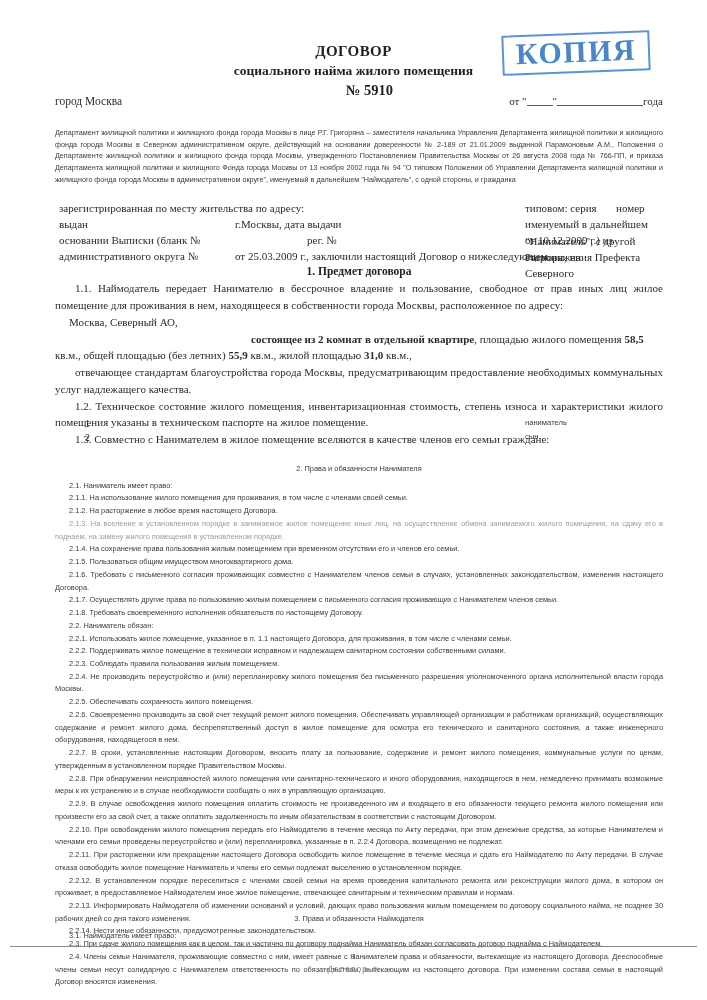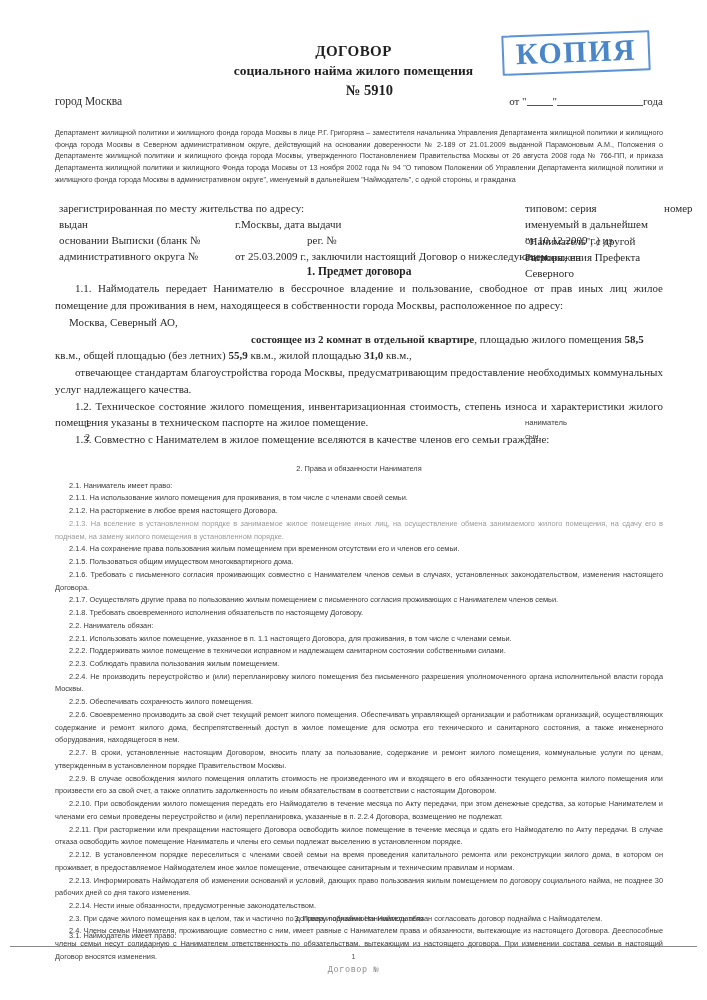--- a/index.html
+++ b/index.html
@@ -133,21 +133,21 @@
     width: 608px;
     font-size: 11px;
     line-height: 1.52;
     color: #2b2b2b;
   }
   .reg-line { position: relative; height: 16px; }
   .rl-left { position: absolute; left: 4px; top: 0; }
   .rl-mid  { position: absolute; left: 252px; top: 0; }
   .rl-mid2 { position: absolute; left: 180px; top: 0; }
   .rl-pass { position: absolute; left: 470px; top: 0; }
-  .rl-num  { position: absolute; left: 609px; top: 0; }
+  .rl-num  { position: absolute; left: 561px; top: 0; }
 
   
   .sec-head {
     text-align: center;
     font-size: 11.5px;
     font-weight: bold;
     color: #1f1f1f;
   }
 
   
@@ -334,20 +334,21 @@
     <p>2.1.7. Осуществлять другие права по пользованию жилым помещением с письменного согласия проживающих с Нанимателем членов семьи.</p>
     <p>2.1.8. Требовать своевременного исполнения обязательств по настоящему Договору.</p>
     <p>2.2. Наниматель обязан:</p>
     <p>2.2.1. Использовать жилое помещение, указанное в п. 1.1 настоящего Договора, для проживания, в том числе с членами семьи.</p>
     <p>2.2.2. Поддерживать жилое помещение в технически исправном и надлежащем санитарном состоянии собственными силами.</p>
     <p>2.2.3. Соблюдать правила пользования жилым помещением.</p>
     <p>2.2.4. Не производить переустройство и (или) перепланировку жилого помещения без письменного разрешения уполномоченного органа исполнительной власти города Москвы.</p>
     <p>2.2.5. Обеспечивать сохранность жилого помещения.</p>
     <p>2.2.6. Своевременно производить за свой счет текущий ремонт жилого помещения. Обеспечивать управляющей организации и работникам организаций, осуществляющих содержание и ремонт жилого дома, беспрепятственный доступ в жилое помещение для осмотра его технического и санитарного состояния, а также инженерного оборудования, находящегося в нем.</p>
     <p>2.2.7. В сроки, установленные настоящим Договором, вносить плату за пользование, содержание и ремонт жилого помещения, коммунальные услуги по ценам, утвержденным в установленном порядке Правительством Москвы.</p>
+    <p>2.2.8. При обнаружении неисправностей жилого помещения или санитарно-технического и иного оборудования, находящегося в нем, немедленно принимать возможные меры к их устранению и в случае необходимости сообщать о них в управляющую организацию.</p>
     <p>2.2.9. В случае освобождения жилого помещения оплатить стоимость не произведенного им и входящего в его обязанности текущего ремонта жилого помещения или произвести его за свой счет, а также оплатить задолженность по иным обязательствам в соответствии с настоящим Договором.</p>
     <p>2.2.10. При освобождении жилого помещения передать его Наймодателю в течение месяца по Акту передачи, при этом денежные средства, за которые Нанимателем и членами его семьи проведены переустройство и (или) перепланировка, указанные в п. 2.2.4 Договора, возмещению не подлежат.</p>
     <p>2.2.11. При расторжении или прекращении настоящего Договора освободить жилое помещение в течение месяца и сдать его Наймодателю по Акту передачи. В случае отказа освободить жилое помещение Наниматель и члены его семьи подлежат выселению в установленном порядке.</p>
     <p>2.2.12. В установленном порядке переселиться с членами своей семьи на время проведения капитального ремонта или реконструкции жилого дома, в котором он проживает, в предоставляемое Наймодателем иное жилое помещение, отвечающее санитарным и техническим правилам и нормам.</p>
     <p>2.2.13. Информировать Наймодателя об изменении оснований и условий, дающих право пользования жилым помещением по договору социального найма, не позднее 30 рабочих дней со дня такого изменения.</p>
     <p>2.2.14. Нести иные обязанности, предусмотренные законодательством.</p>
     <p>2.3. При сдаче жилого помещения как в целом, так и частично по договору поднайма Наниматель обязан согласовать договор поднайма с Наймодателем.</p>
     <p>2.4. Члены семьи Нанимателя, проживающие совместно с ним, имеет равные с Нанимателем права и обязанности, вытекающие из настоящего Договора. Дееспособные члены семьи несут солидарную с Нанимателем ответственность по обязательствам, вытекающим из настоящего договора. При изменении состава семьи в настоящий Договор вносятся изменения.</p>
   </div>
 

